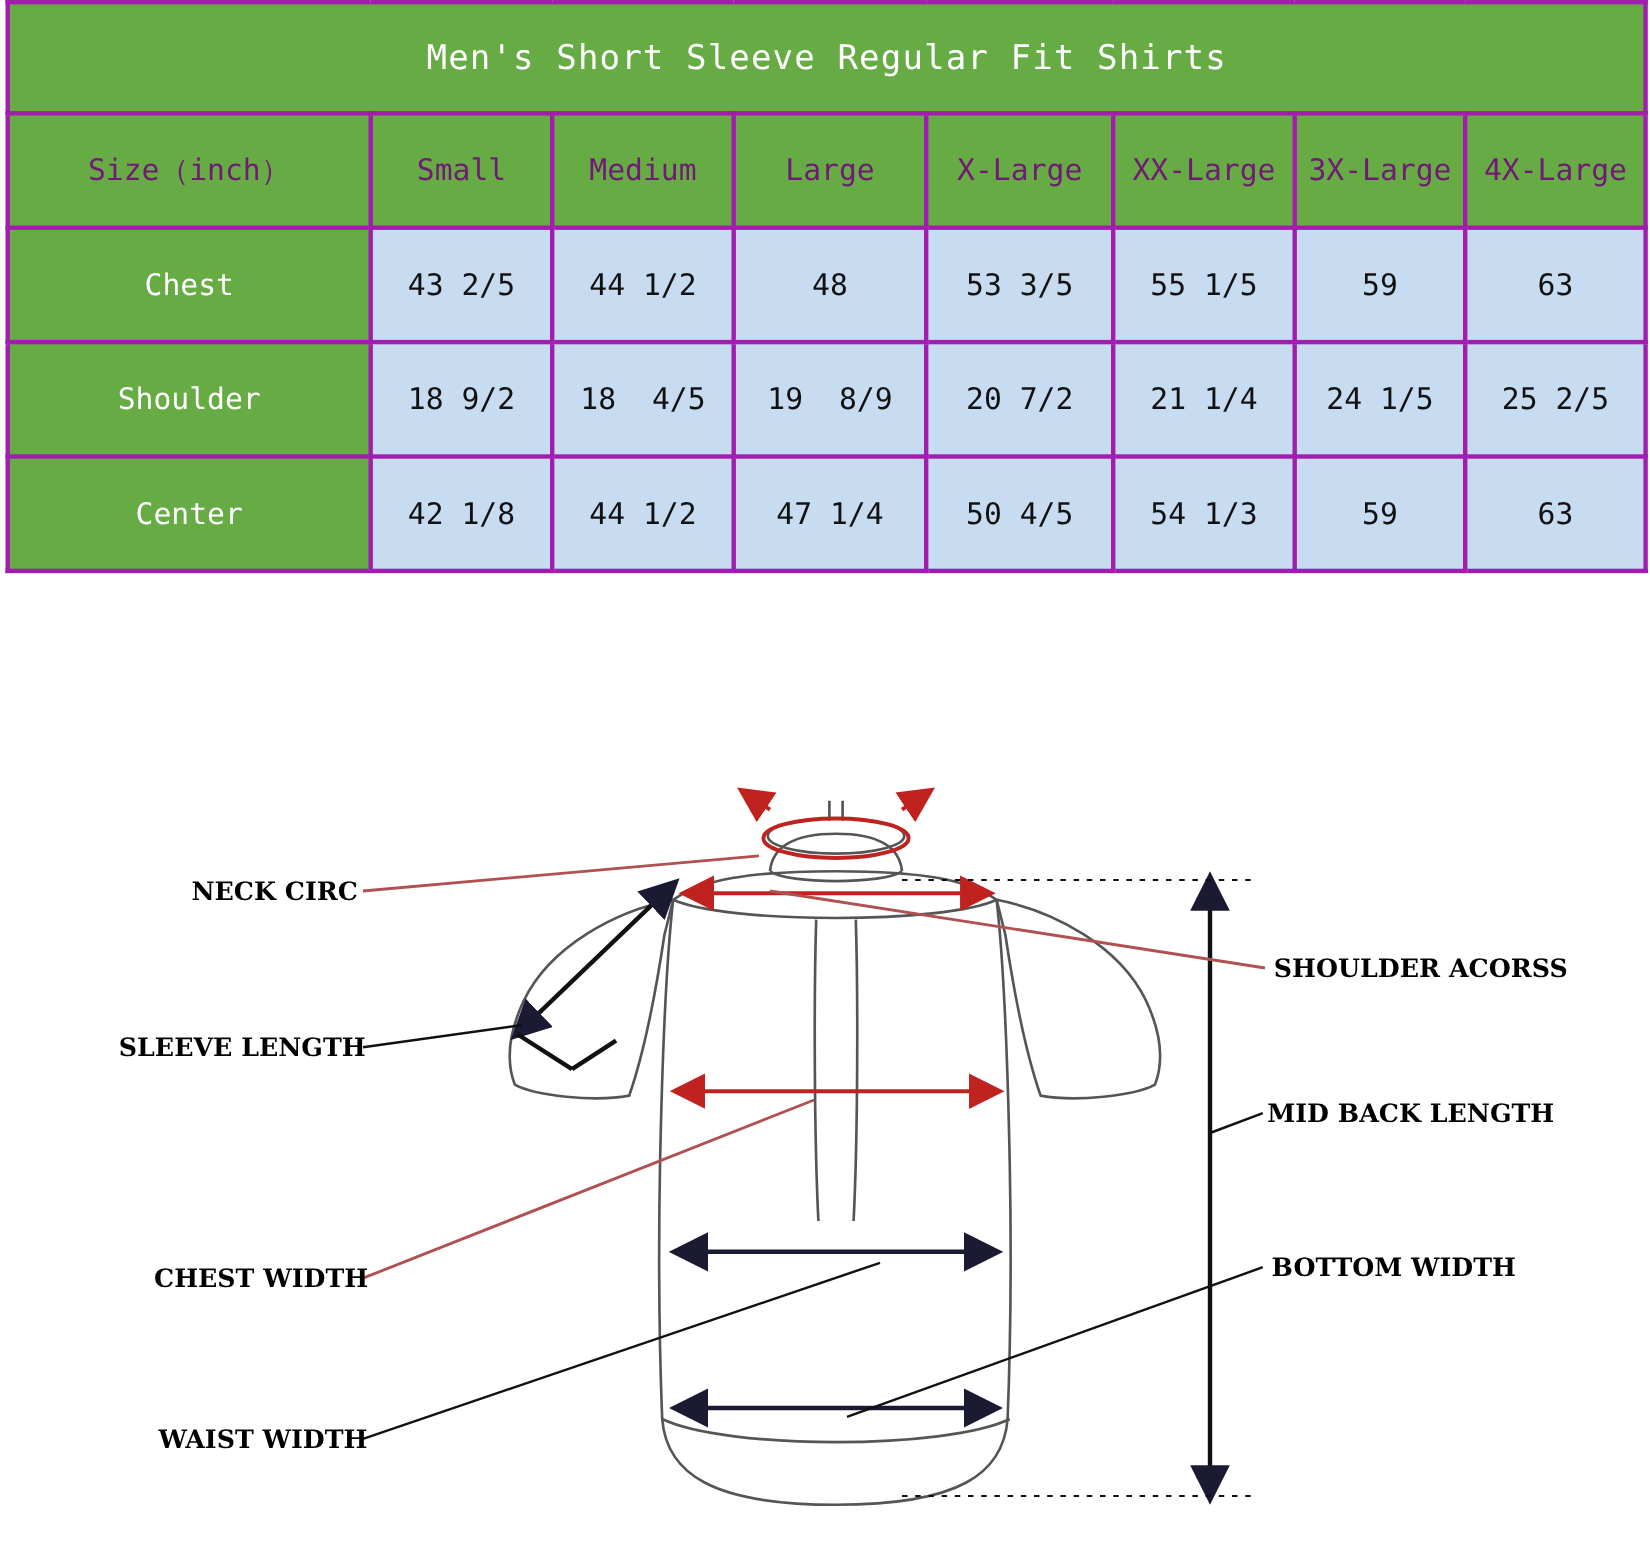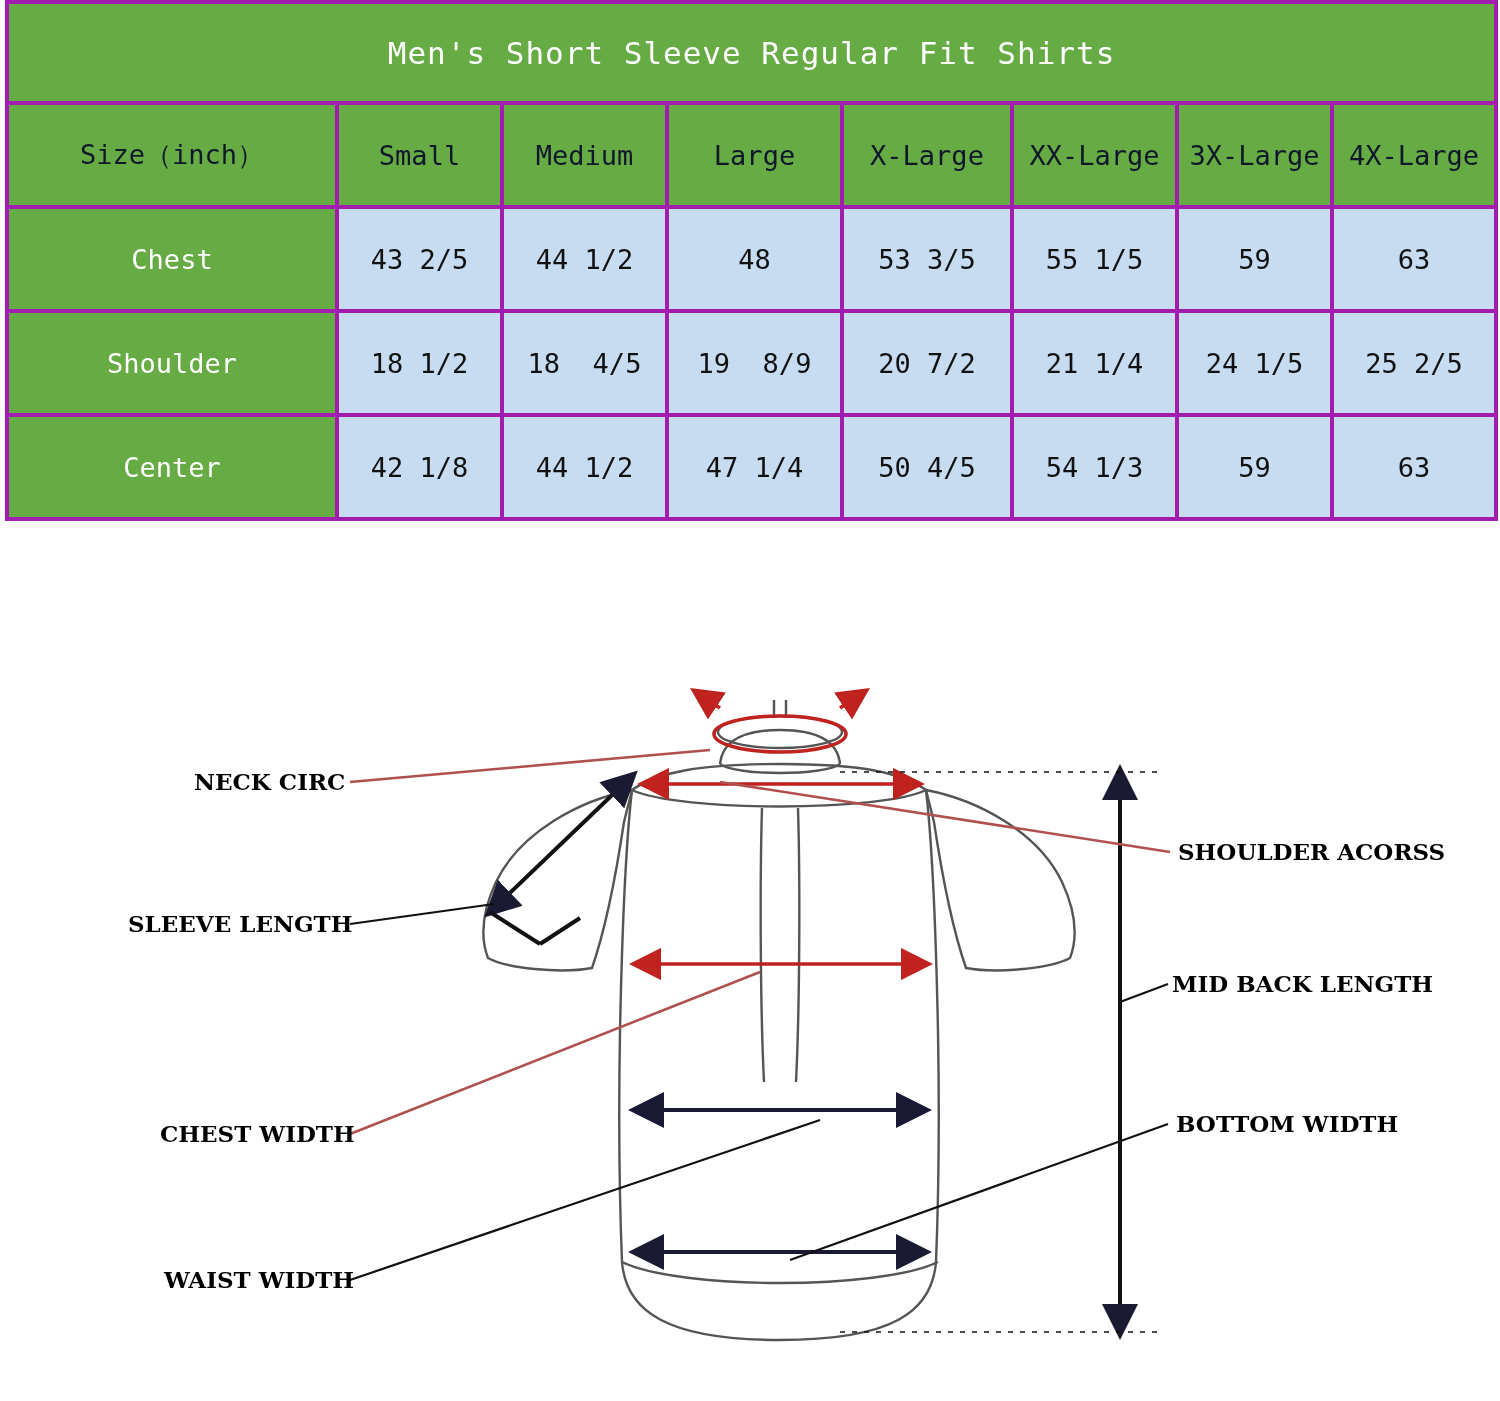--- a/index.html
+++ b/index.html
@@ -37,21 +37,21 @@
   }
   .title-cell {
     background: #67ab45;
     color: #ffffff;
     font-size: 31px;
     height: 95px;
     letter-spacing: 1px;
   }
   .hdr {
     background: #67ab45;
-    color: #0f172a;
+    color: #701a75;
     font-size: 27px;
     height: 98px;
   }
   .rowhdr {
     background: #67ab45;
     color: #ffffff;
     font-size: 27px;
     height: 98px;
   }
   .val {
@@ -69,24 +69,23 @@
   col.c3 { width: 175px; }
   col.c4 { width: 170px; }
   col.c5 { width: 165px; }
   col.c6 { width: 155px; }
   col.c7 { width: 164px; }
 
   
   .diagram {
     position: absolute;
     left: 0;
-    top: 672px;
+    top: 700px;
     width: 1323px;
     height: 701px;
-    padding-left: 20px;
   }
   .diagram svg {
     display: block;
   }
   .dlabel {
     font-family: "DejaVu Serif", serif;
     font-weight: bold;
     font-size: 23px;
     fill: #000000;
   }
@@ -128,21 +127,21 @@
         <td class="val">44 1/2</td>
         <td class="val">48</td>
         <td class="val">53 3/5</td>
         <td class="val">55 1/5</td>
         <td class="val">59</td>
         <td class="val">63</td>
       </tr>
 
       <tr>
         <td class="rowhdr">Shoulder</td>
-        <td class="val">18 1/2</td>
+        <td class="val">18 9/2</td>
         <td class="val">18  4/5</td>
         <td class="val">19  8/9</td>
         <td class="val">20 7/2</td>
         <td class="val">21 1/4</td>
         <td class="val">24 1/5</td>
         <td class="val">25 2/5</td>
       </tr>
 
 
       <tr>

